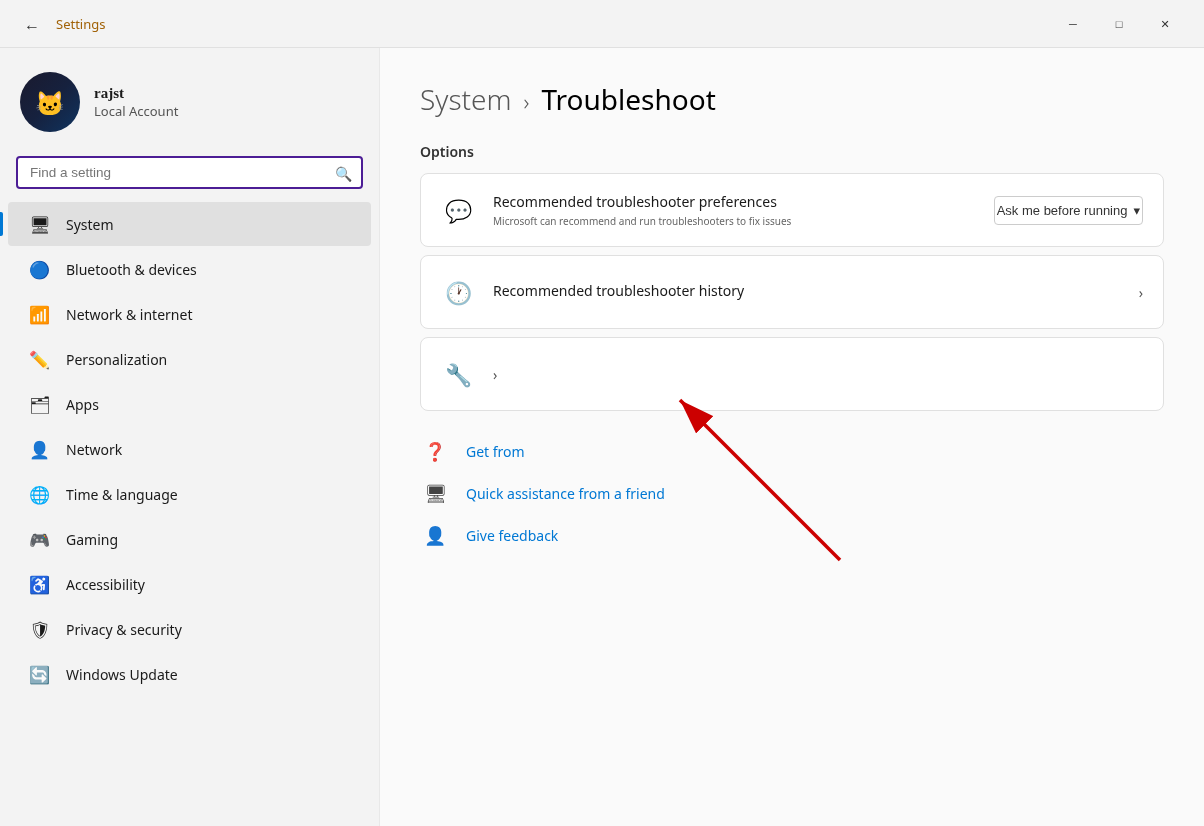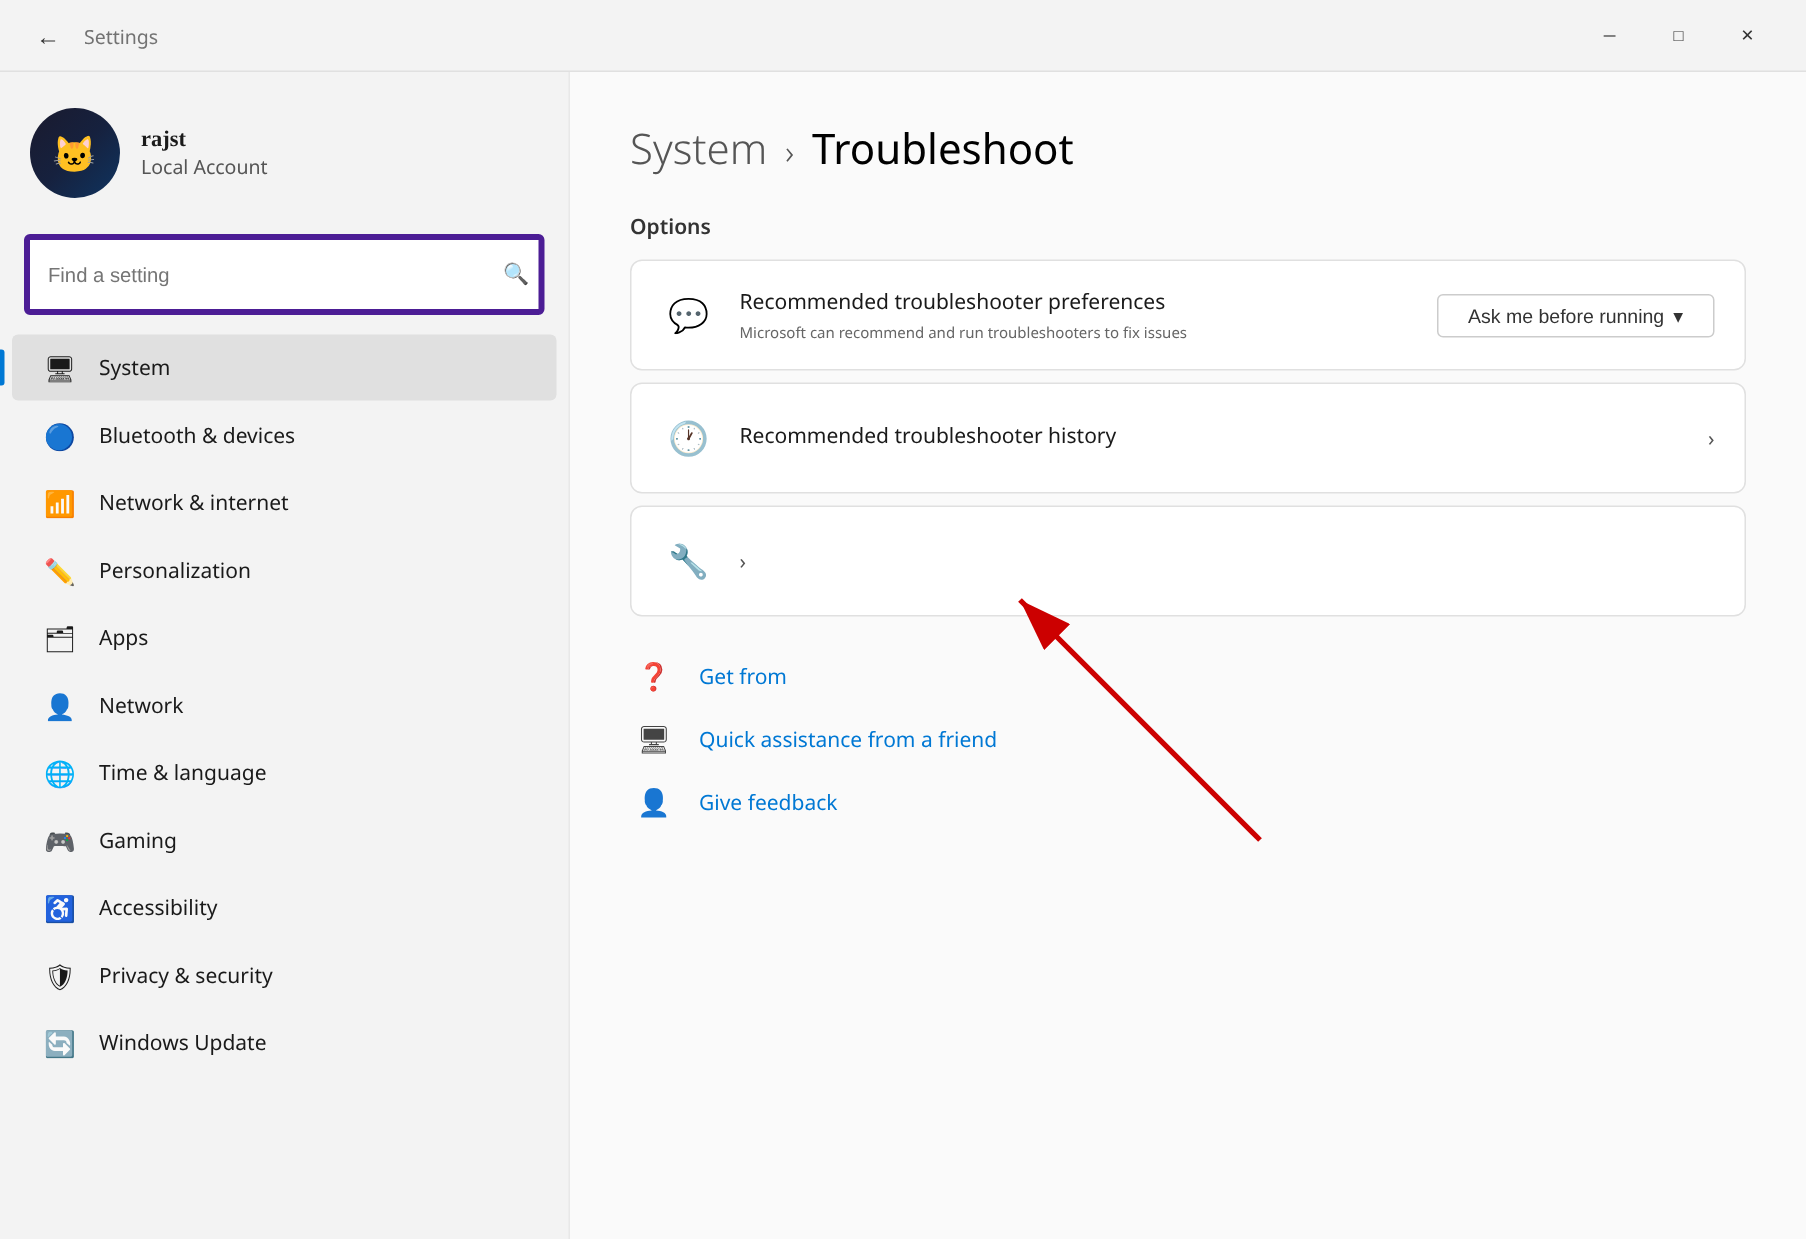--- a/index.html
+++ b/index.html
@@ -29,21 +29,21 @@
       display: flex;
       align-items: center;
       justify-content: center;
       border-radius: 4px;
       cursor: pointer;
       font-size: 16px;
       color: #333;
     }
     .titlebar-title {
       font-size: 13px;
-      color: #737373;
+      color: #a16207;
       margin-left: 8px;
       font-weight: 400;
     }
     .titlebar-controls {
       margin-left: auto;
       display: flex;
       gap: 0;
     }
     .titlebar-btn {
       width: 46px;
@@ -111,22 +111,22 @@
       color: #555;
     }
 
     
     .search-box {
       margin: 4px 16px 12px 16px;
       position: relative;
     }
     .search-input {
       width: 100%;
-      height: 54px;
-      border: 4px solid #4c1d95;
+      height: 33px;
+      border: 2px solid #4c1d95;
       border-radius: 4px;
       padding: 0 36px 0 12px;
       font-size: 13.5px;
       background: white;
       color: #1d4ed8;
       outline: none;
     }
     .search-icon-wrap {
       position: absolute;
       right: 10px;
@@ -252,21 +252,21 @@
       display: flex;
       align-items: center;
       gap: 8px;
     }
     .dropdown-btn {
       display: flex;
       align-items: center;
       gap: 6px;
       border: 1px solid #ccc;
       border-radius: 4px;
-      padding: 6px 20px;
+      padding: 6px 2px;
       font-size: 13px;
       background: white;
       cursor: pointer;
       color: #333;
       white-space: nowrap;
     }
     .chevron-right {
       color: #555;
       font-size: 14px;
     }

